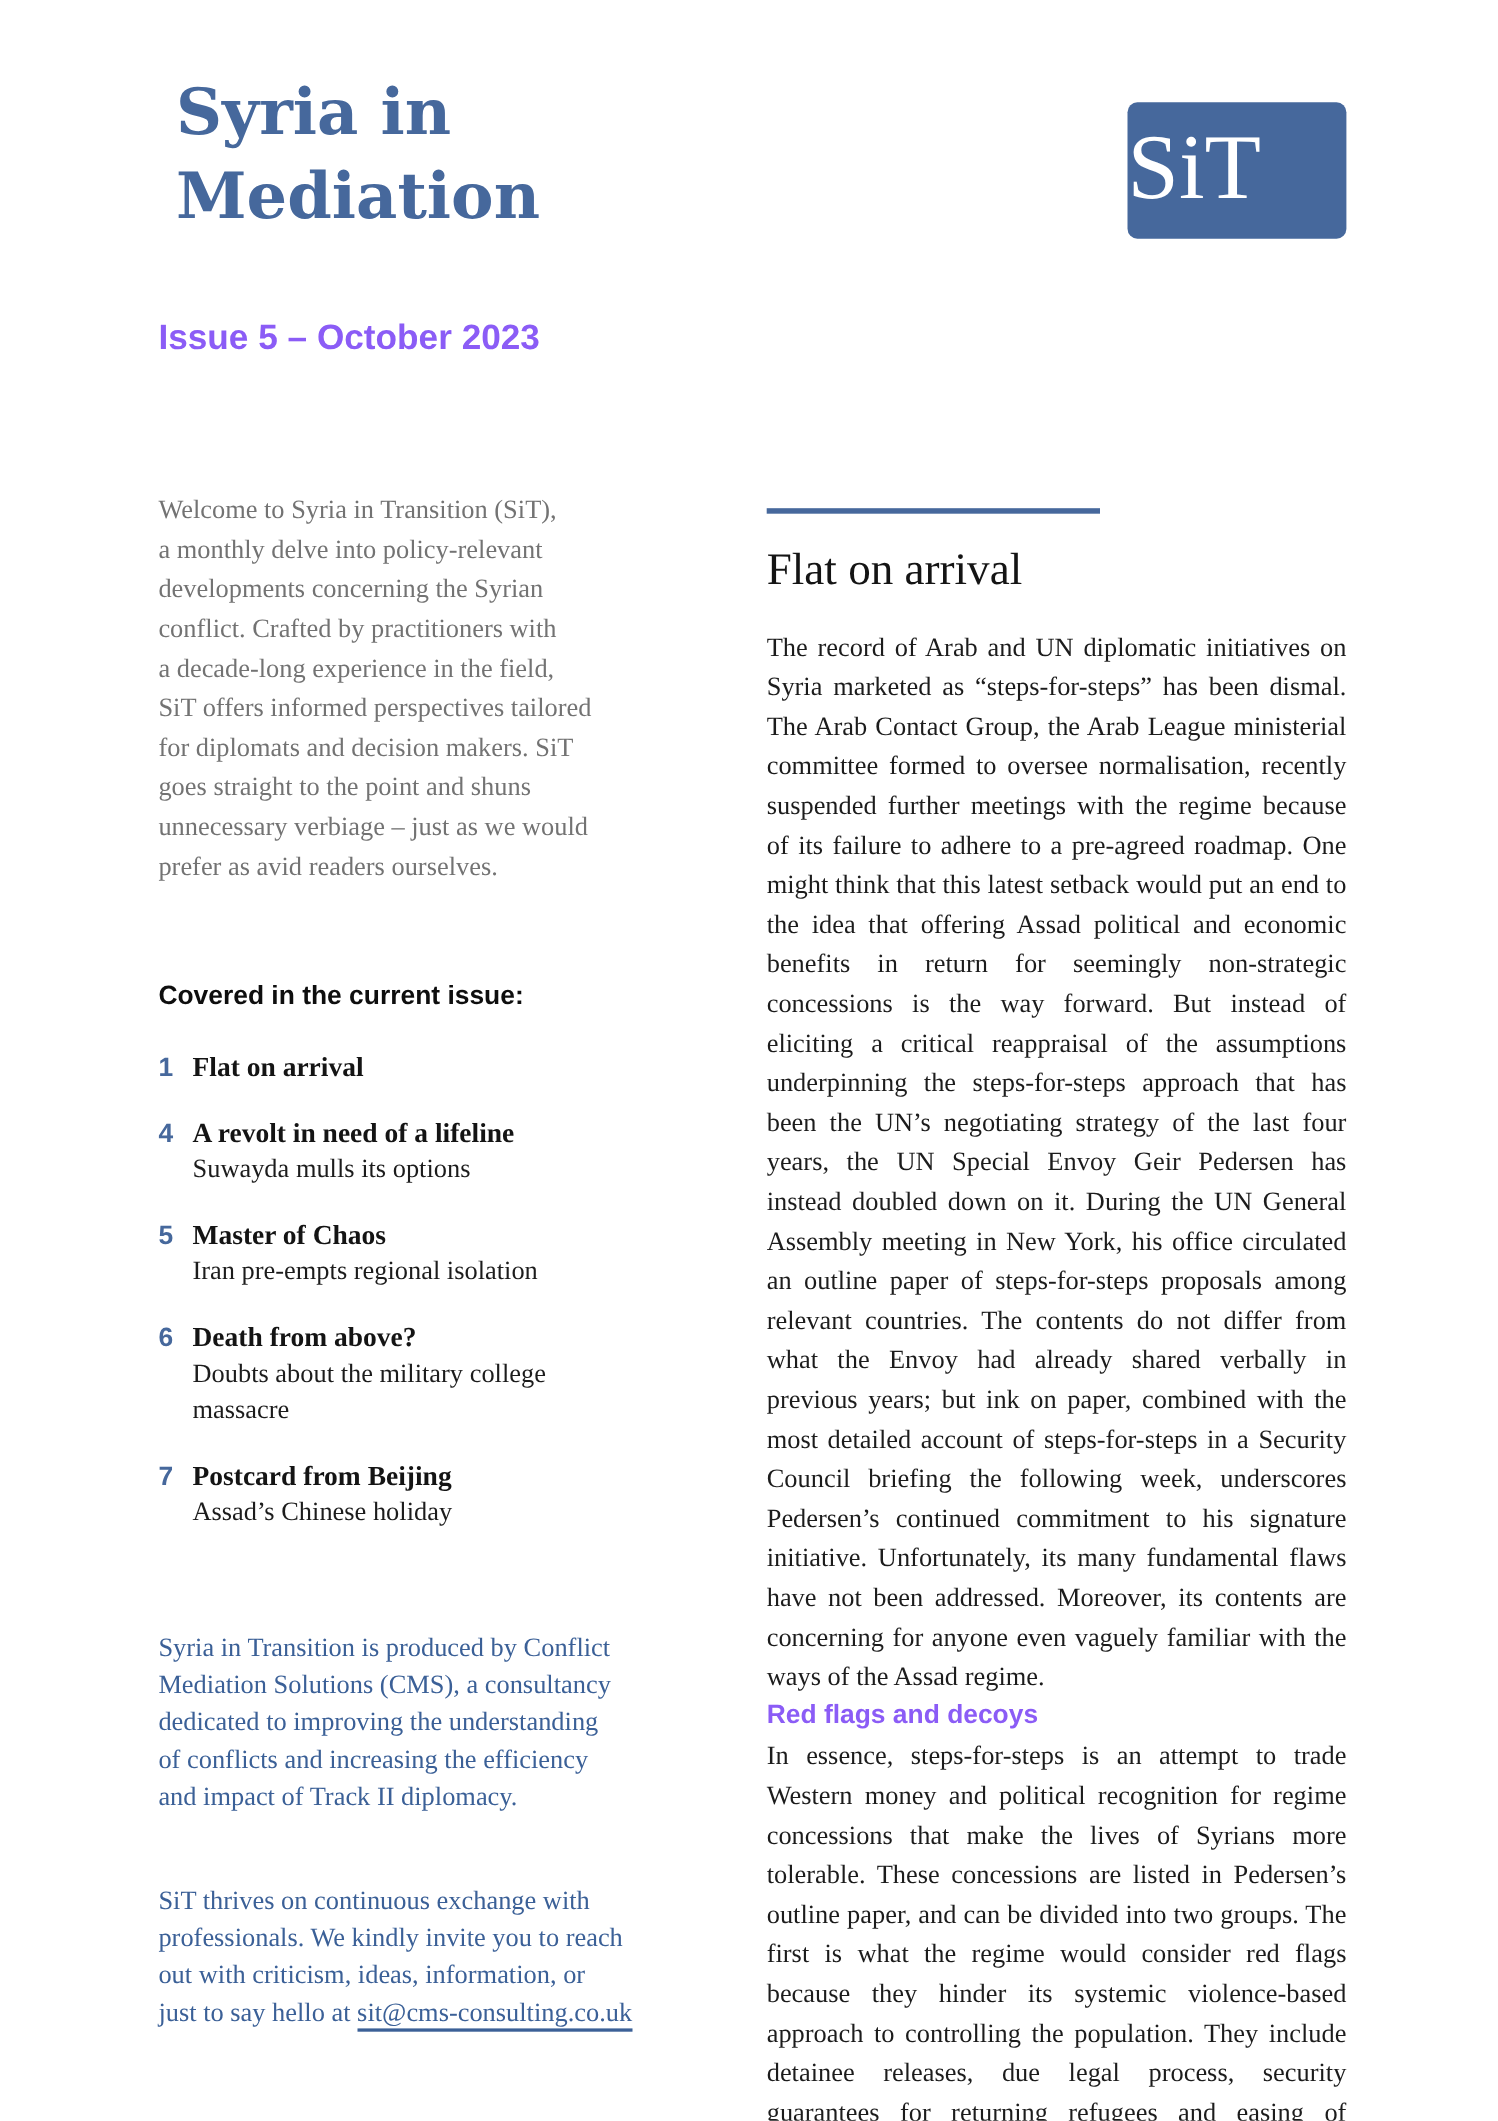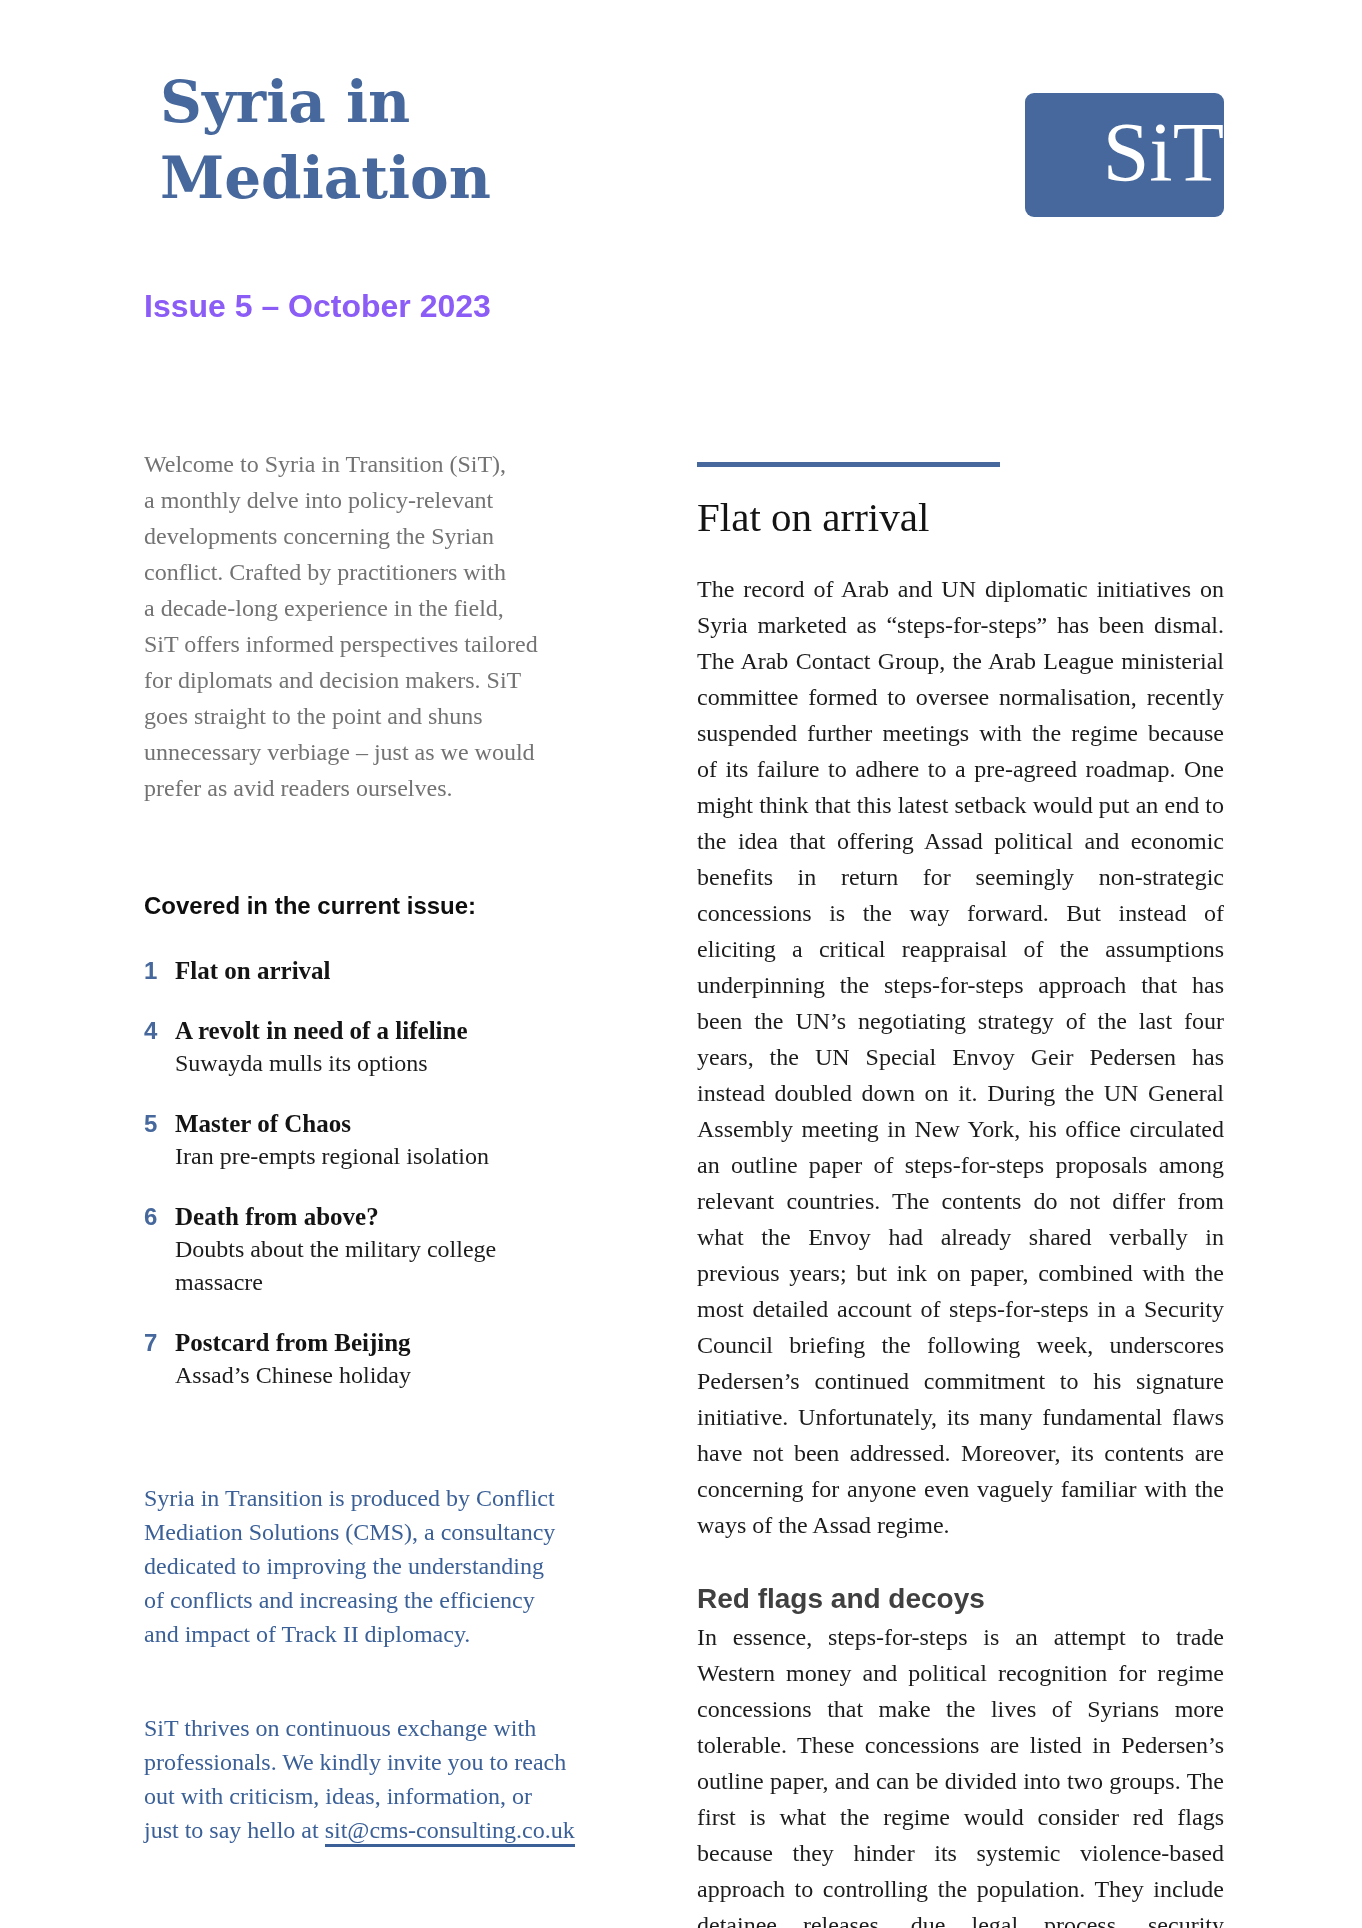--- a/index.html
+++ b/index.html
@@ -39,21 +39,21 @@
   .logo-badge {
     position: absolute;
     left: 1025px;
     top: 93px;
     width: 199px;
     height: 124px;
     background: var(--brand-blue, #46689c);
     border-radius: 9px;
     display: flex;
     align-items: center;
-    justify-content: flex-end;
+    justify-content: flex-start;
   }
   .logo-badge .logo-text {
     font-family: "Liberation Serif", serif;
     font-size: 84px;
     color: #ffffff;
     transform: translateY(-3px);
   }
   
   .left-col {
     position: absolute;
@@ -137,26 +137,25 @@
     color: #141414;
   }
   .article-para {
     margin-top: 28px;
     font-size: 24px;
     line-height: 36px;
     text-align: justify;
     color: #1c1c1c;
   }
   .article-subheading {
-    margin-top: 40px;
-    font-family: "Liberation Sans", sans-serif;
-    font-weight: 700;
-    font-size: 28px;
+    font-family: "Liberation Sans", sans-serif;
+    font-weight: 700;
+    font-size: 24px;
     line-height: 32px;
-    color: #404040;
+    color: #8b5cf6;
   }
   .article-para.second { margin-top: 4px; }
 </style>
 </head>
 <body>
 
 <div class="page">
 
   <header class="masthead">
     <h1><span>Syria in</span><br><span>Mediation</span></h1>

